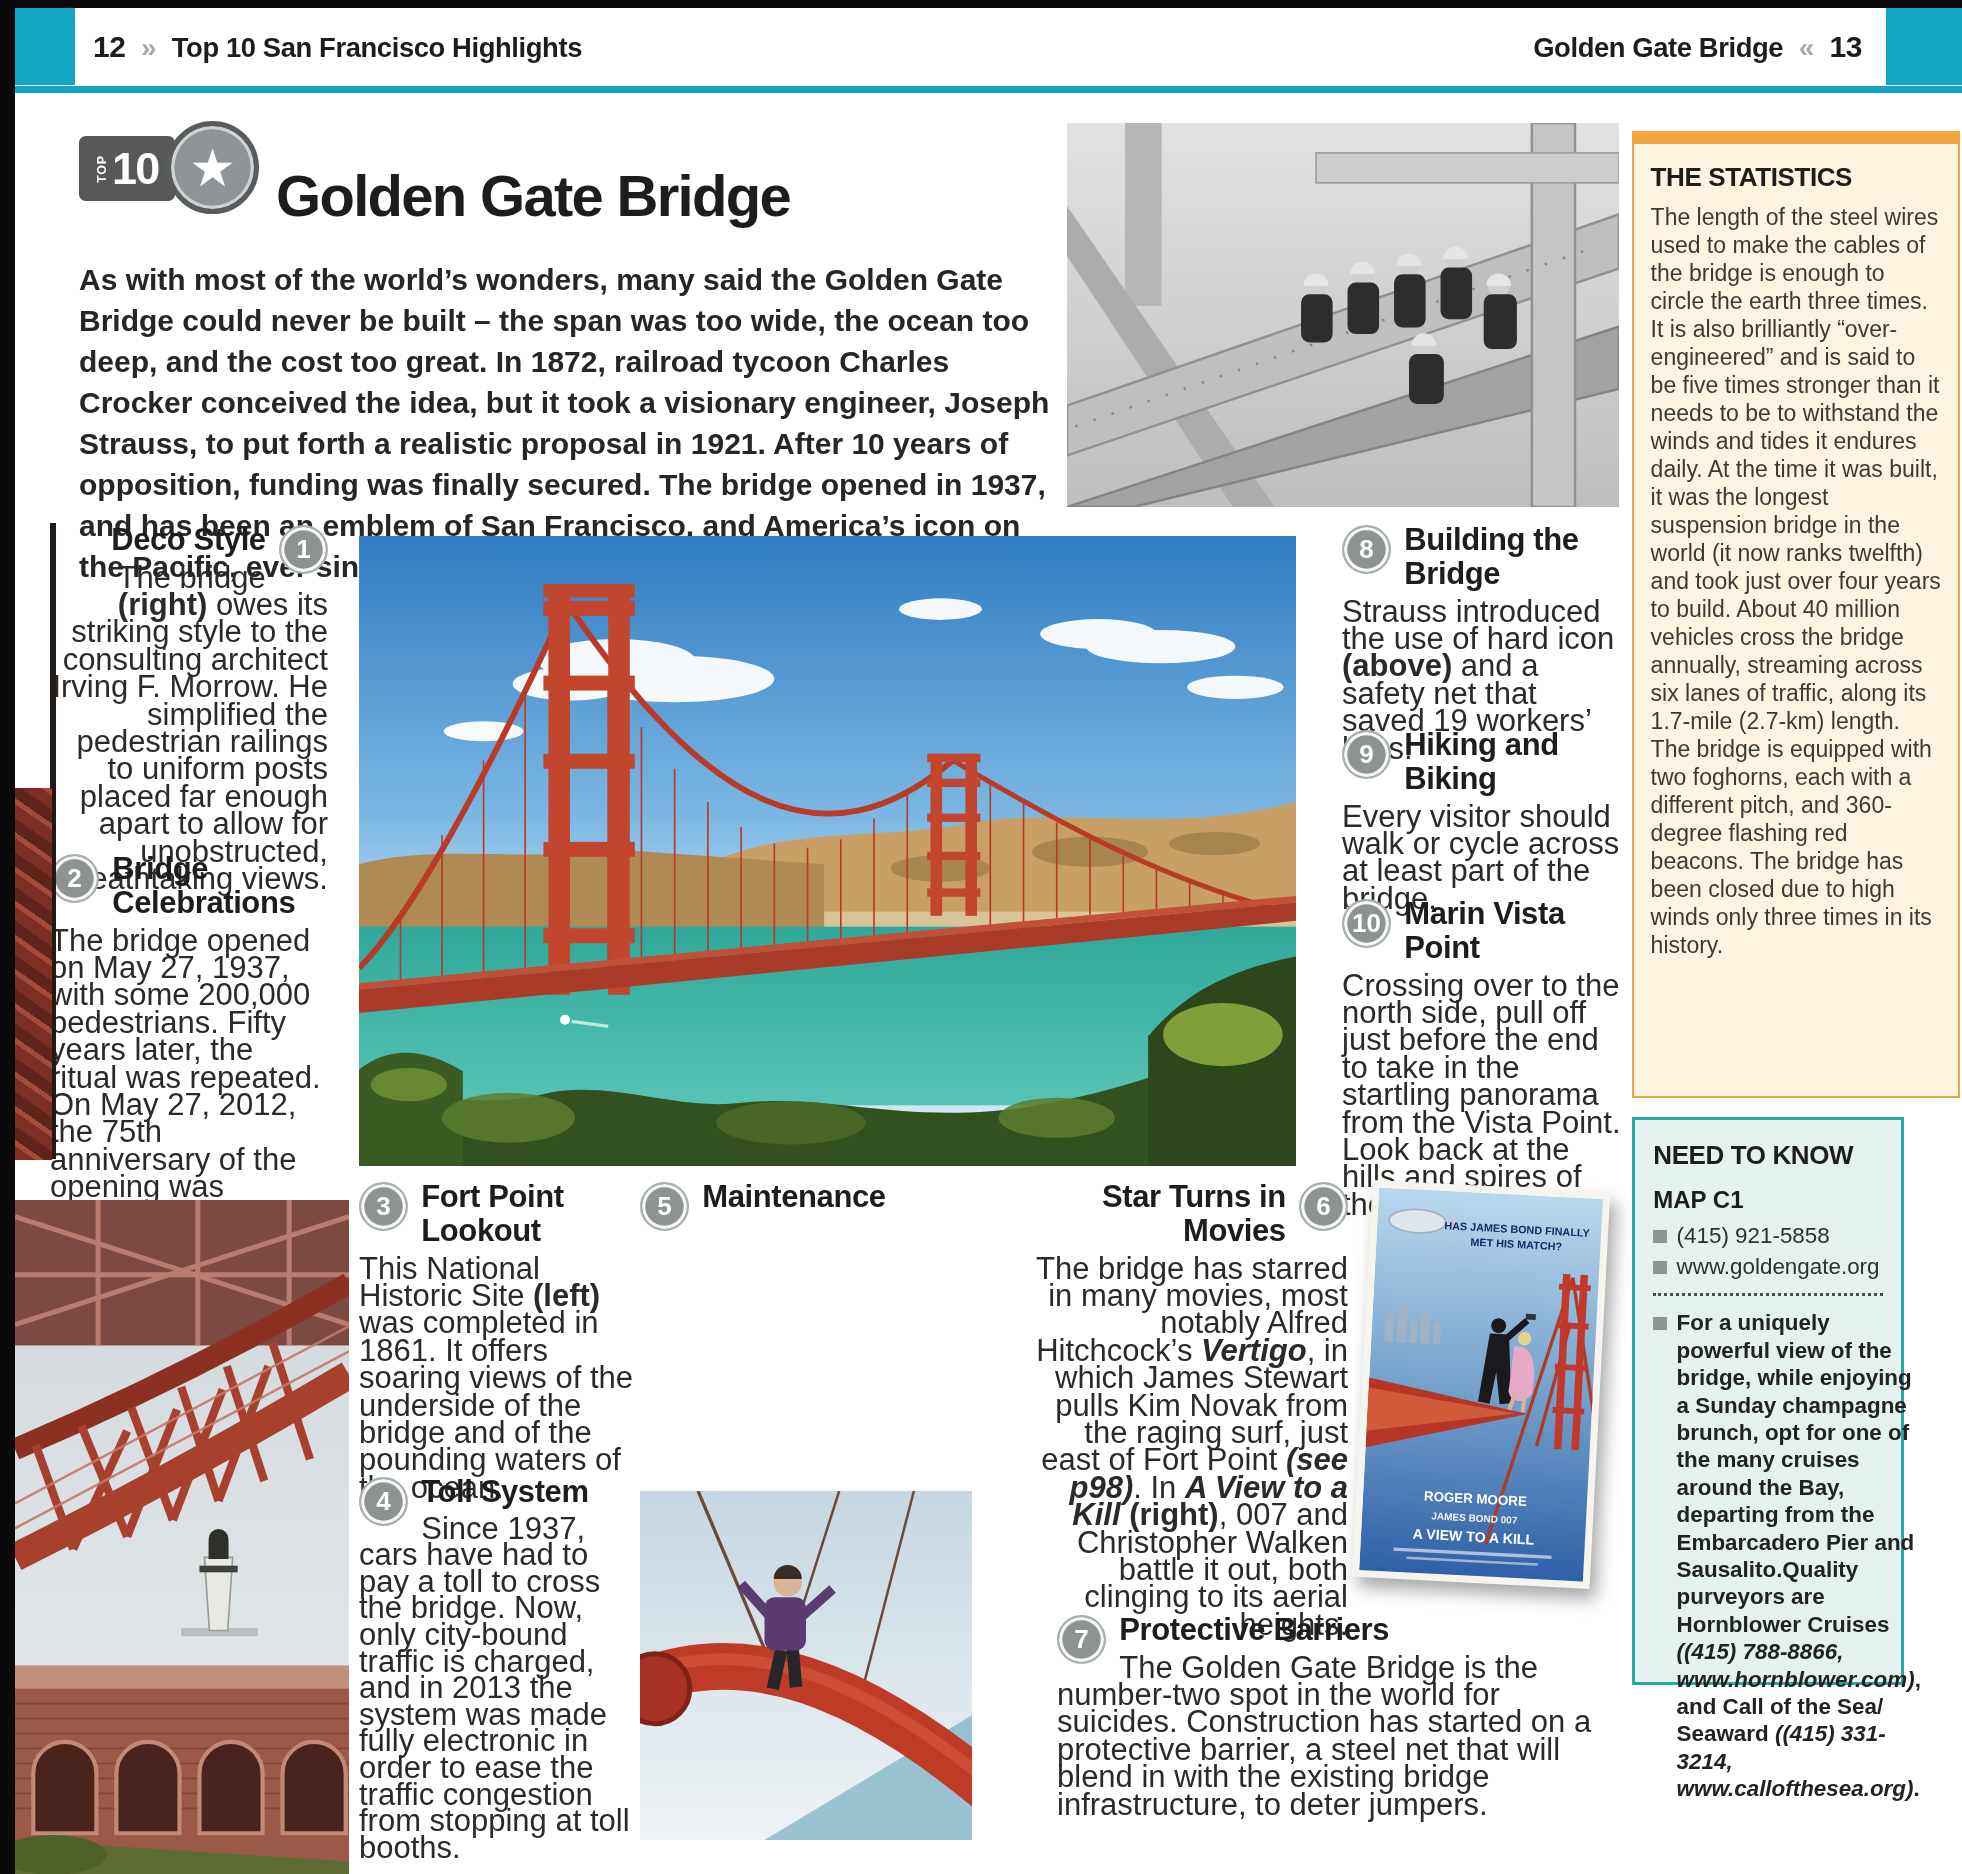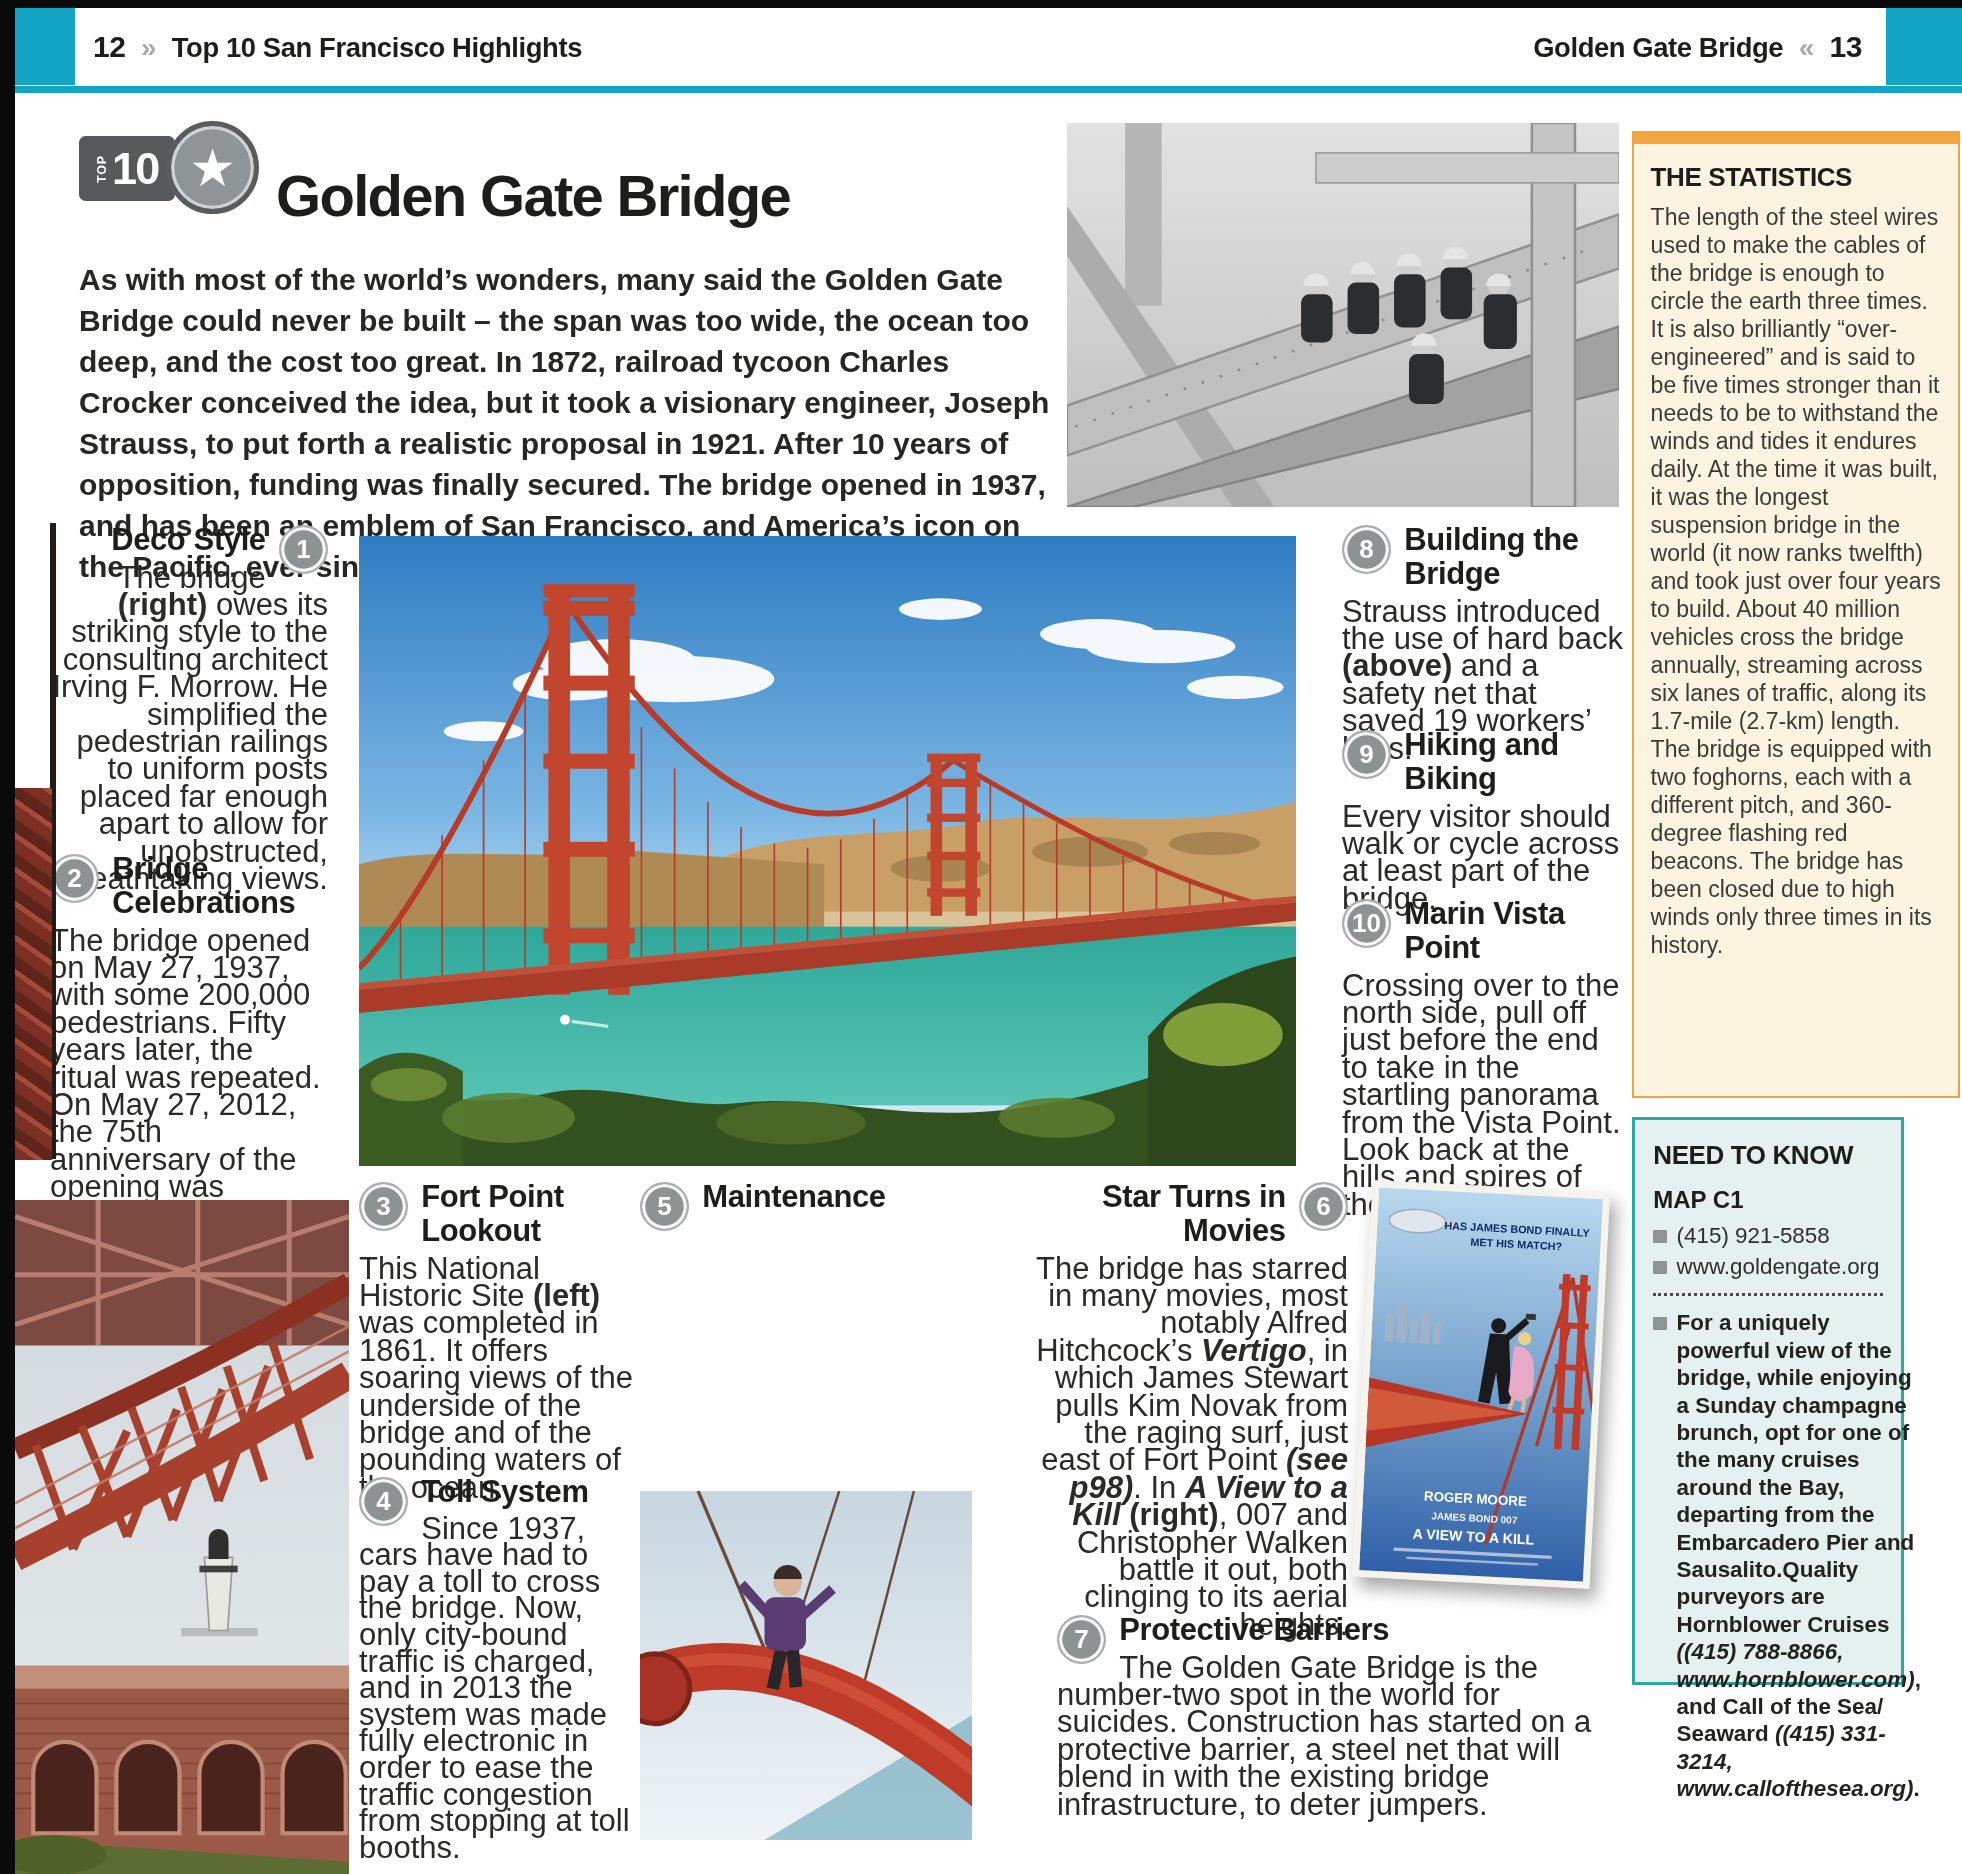--- a/index.html
+++ b/index.html
@@ -264,21 +264,21 @@
         <ellipse cx="520" cy="706" rx="90" ry="26" fill="#4d6a28"></ellipse>
         <ellipse cx="840" cy="700" rx="70" ry="24" fill="#5c7d2f"></ellipse>
         <ellipse cx="60" cy="660" rx="46" ry="20" fill="#6f8f35"></ellipse>
       </g>
     </svg>
   </div>
 
   <div class="item" id="item8">
     <div class="circle fl">8</div>
     <h3>Building the Bridge</h3>
-    <div class="body"><span>Strauss introduced the use of hard back </span><span class="seg-b">(above)</span><span> and a safety net that saved 19 workers’ lives.</span></div>
+    <div class="body"><span>Strauss introduced the use of hard icon </span><span class="seg-b">(above)</span><span> and a safety net that saved 19 workers’ lives.</span></div>
   </div>
   <div class="item" id="item9">
     <div class="circle fl">9</div>
     <h3>Hiking and Biking</h3>
     <div class="body"><span>Every visitor should walk or cycle across at least part of the bridge.</span></div>
   </div>
   <div class="item" id="item10">
     <div class="circle fl">10</div>
     <h3>Marin Vista Point</h3>
     <div class="body"><span>Crossing over to the north side, pull off just before the end to take in the startling panorama from the Vista Point. Look back at the hills and spires of the city.</span></div>

